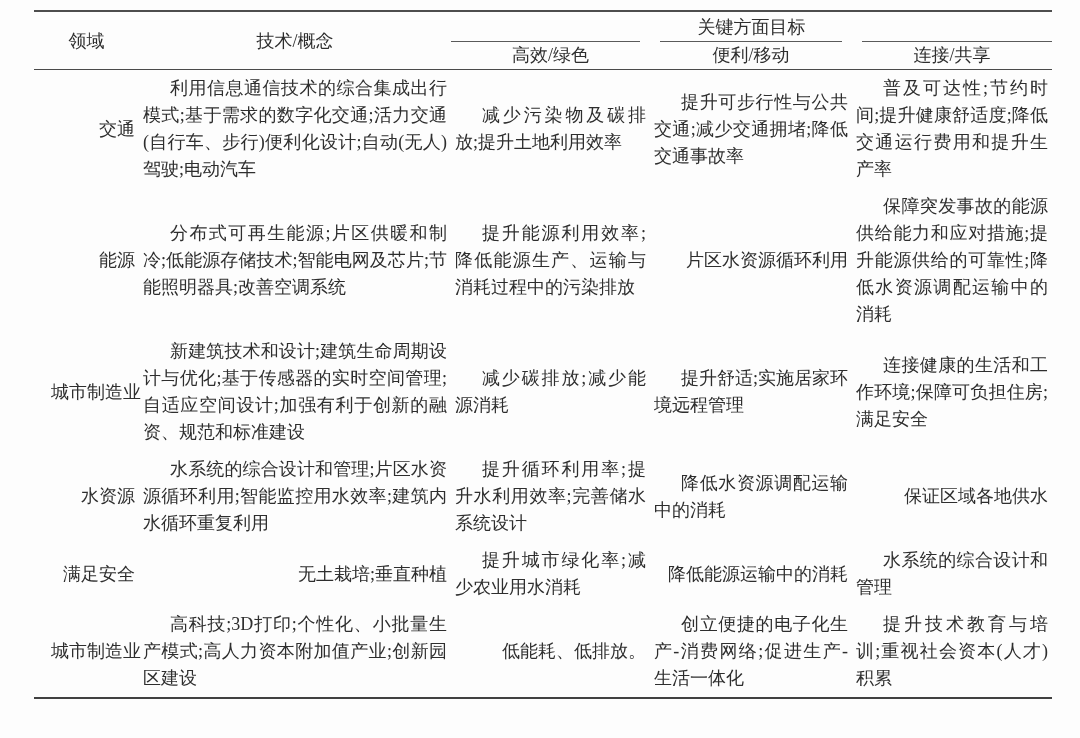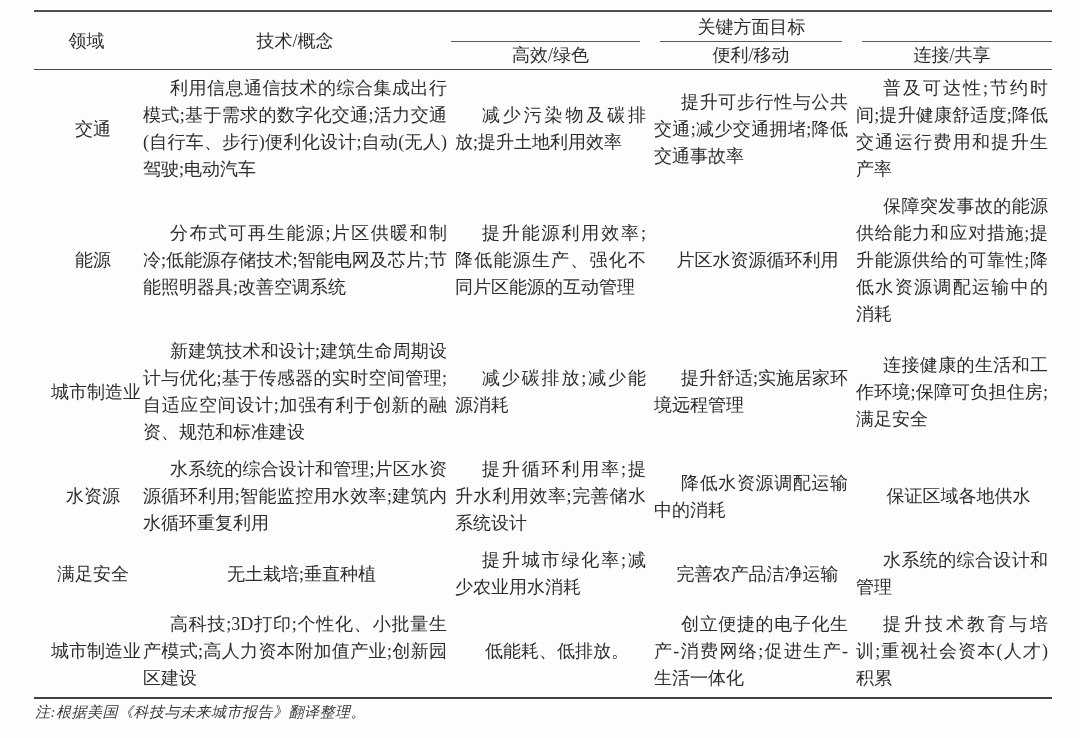--- a/index.html
+++ b/index.html
@@ -42,21 +42,21 @@
 
   td { vertical-align:middle; padding:5px 4px; }
   .para {
     line-height:27px;
     text-align:justify;
     text-indent:1.5em;
     word-break:break-all;
   }
   .center {
     line-height:27px;
-    text-align:center;
+    text-align:right;
     text-indent:0;
     white-space:nowrap;
     margin-left:13px;
   }
   .note {
     position:absolute;
     left:35px; top:703px;
     font-size:15px;
     letter-spacing:0.5px;
     color:#3a3a3a;
@@ -107,21 +107,21 @@
             </td>
         </tr>
         <tr>
           <td>
               <div class="center">能源</div>
             </td>
           <td>
               <div class="para">分布式可再生能源;片区供暖和制冷;低能源存储技术;智能电网及芯片;节能照明器具;改善空调系统</div>
             </td>
           <td>
-              <div class="para">提升能源利用效率;降低能源生产、强化不同片区能源的互动管理</div>
+              <div class="para">提升能源利用效率;降低能源生产、运输与消耗过程中的污染排放</div>
             </td>
           <td>
               <div class="center">片区水资源循环利用</div>
             </td>
           <td>
               <div class="para">保障突发事故的能源供给能力和应对措施;提升能源供给的可靠性;降低水资源调配运输中的消耗</div>
             </td>
         </tr>
         <tr>
           <td>
@@ -161,21 +161,21 @@
           <td>
               <div class="center">满足安全</div>
             </td>
           <td>
               <div class="center">无土栽培;垂直种植</div>
             </td>
           <td>
               <div class="para">提升城市绿化率;减少农业用水消耗</div>
             </td>
           <td>
-              <div class="center">完善农产品洁净运输</div>
+              <div class="center">降低能源运输中的消耗</div>
             </td>
           <td>
               <div class="para">水系统的综合设计和管理</div>
             </td>
         </tr>
         <tr>
           <td>
               <div class="center">城市制造业</div>
             </td>
           <td>
@@ -187,14 +187,13 @@
           <td>
               <div class="para">创立便捷的电子化生产-消费网络;促进生产-生活一体化</div>
             </td>
           <td>
               <div class="para">提升技术教育与培训;重视社会资本(人才)积累</div>
             </td>
         </tr>
       </tbody>
     </table>
   </div>
-  <div class="note">注:根据美国《科技与未来城市报告》翻译整理。</div>
 </div>
 
 </body></html>

